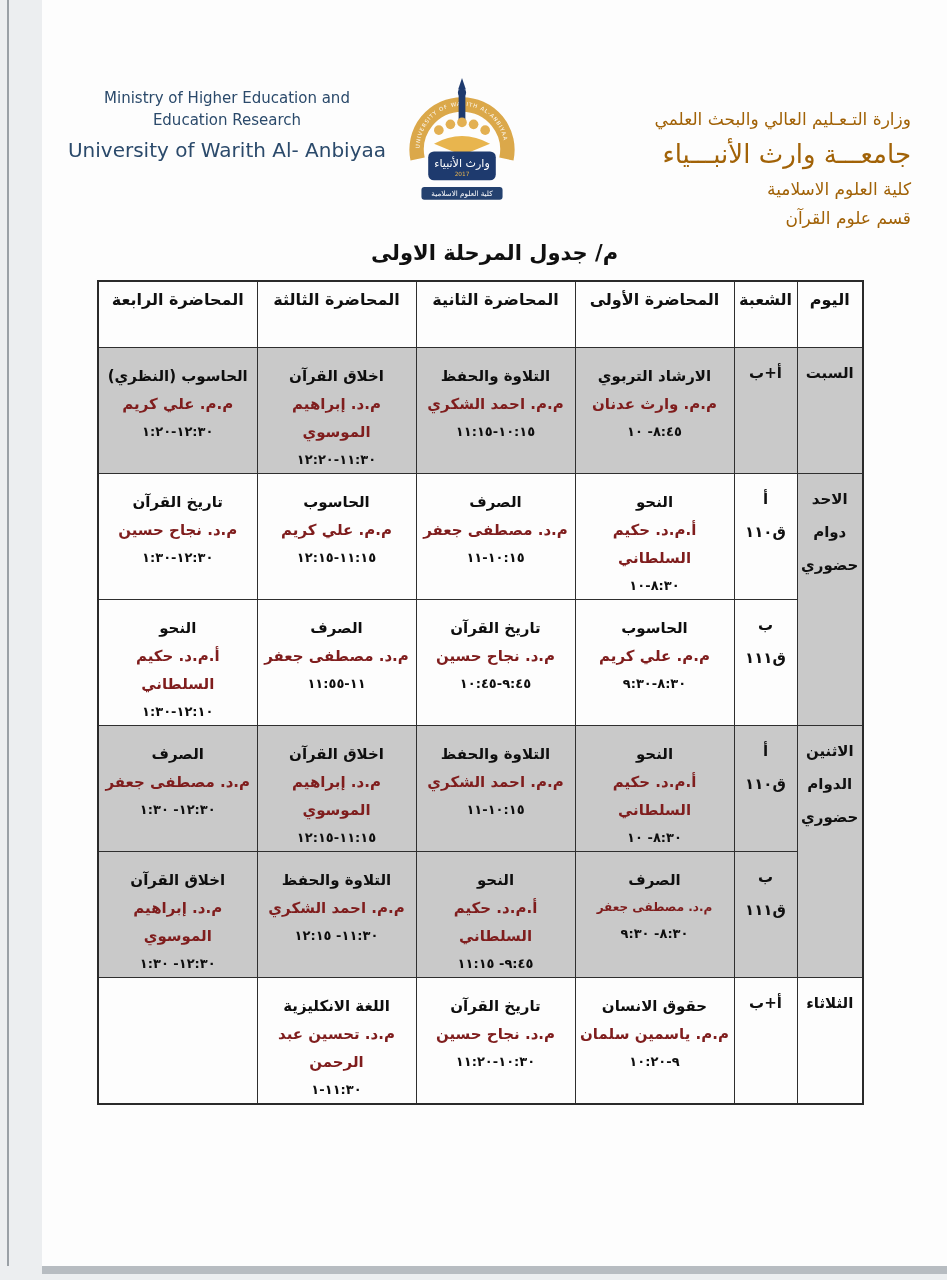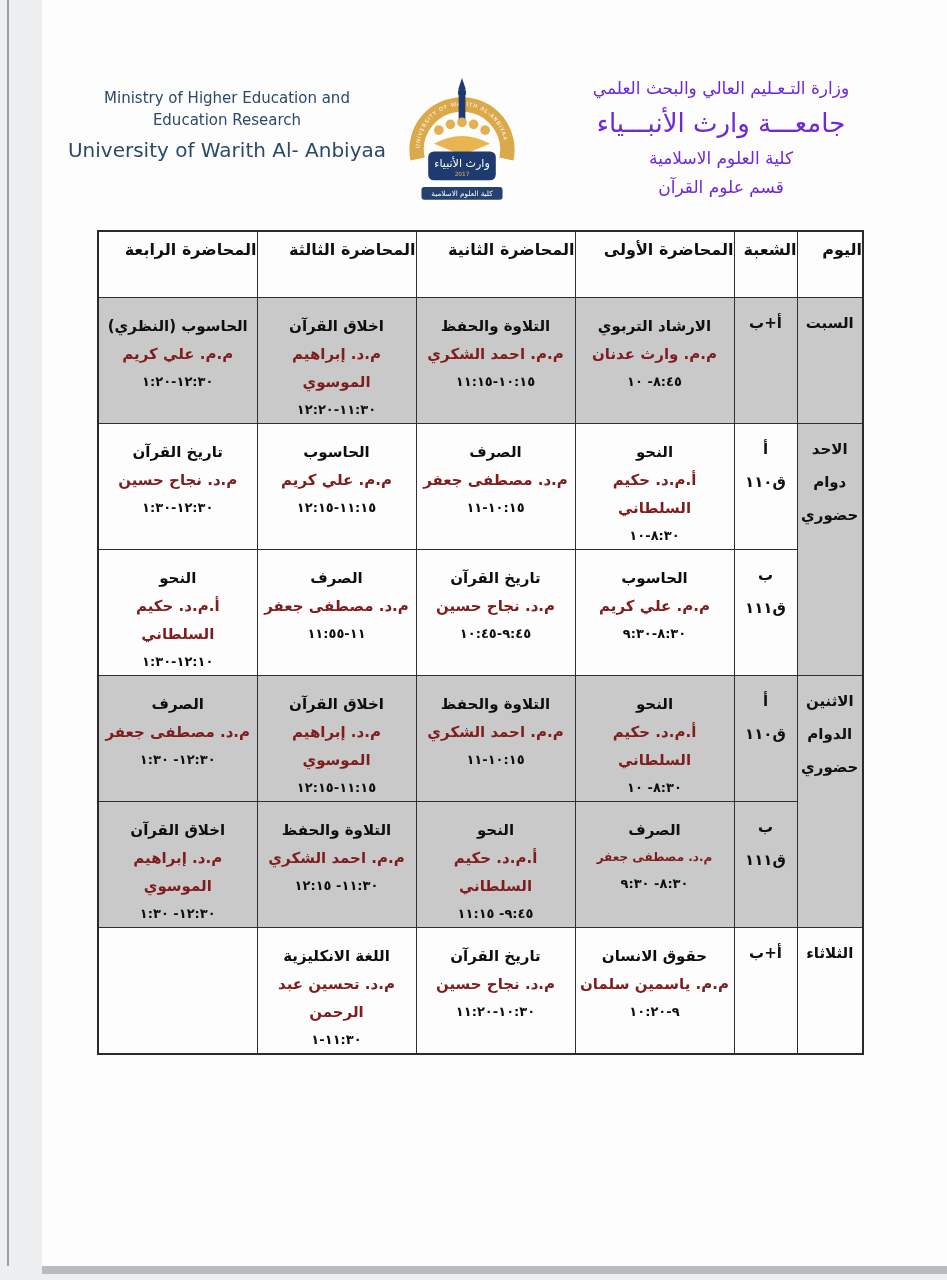--- a/index.html
+++ b/index.html
@@ -19,21 +19,21 @@
   
   .hdr{display:flex;justify-content:space-between;box-sizing:border-box;
        padding:78px 36px 0 20px;height:215px;}
   .hdr-en{width:330px;text-align:center;color:#2b4a6b;margin-top:10px;}
   .hdr-en .en-line{font-size:15px;line-height:1.45;}
   .hdr-en .en-univ{font-size:20px;margin-top:6px;}
   .hdr-en .stationery{direction:rtl;text-align:left;padding-left:60px;color:#2f5486;}
   .hdr-en .num-label{font-size:17px;margin-top:12px;}
   .hdr-en .date-label{font-size:17px;margin-top:14px;}
   .hdr-logo{width:130px;display:flex;justify-content:center;}
-  .hdr-ar{width:380px;direction:rtl;text-align:center;color:#6d28d9;}
+  .hdr-ar{width:380px;direction:rtl;color:#a16207;margin-top:31px;}
   .hdr-ar .ar-ministry{font-size:17px;}
   .hdr-ar .ar-univ{font-size:26px;margin-top:10px;}
   .hdr-ar .ar-college{font-size:17px;margin-top:10px;}
   .hdr-ar .ar-dept{font-size:17px;margin-top:9px;}
 
   
   .doc-title{margin:26px 0 0 0;text-align:center;font-size:21px;font-weight:bold;color:#101010;direction:rtl;}
   .doc-subtitle{margin:20px 182px 0 0;text-align:right;direction:rtl;font-size:18px;color:#1c1c1c;}
 
   
@@ -41,21 +41,21 @@
     direction:rtl;border-collapse:collapse;table-layout:fixed;
     width:765px;margin:15px 0 0 55px;
     border:2.5px solid #2a2a2a;
   }
   .schedule th,.schedule td{
     border:1.6px solid #2f2f2f;text-align:center;vertical-align:top;
     padding:0;overflow:hidden;
   }
   .schedule th{
     height:57px;font-size:16px;font-weight:bold;color:#101010;
-    padding-top:8px;background:#fdfdfd;text-align:right;
+    padding-top:8px;background:#fdfdfd;
   }
   .schedule tbody tr:nth-child(1){height:87px;}
   .schedule tbody tr:nth-child(2){height:83px;}
   .schedule tbody tr:nth-child(3){height:82px;}
   .schedule tbody tr:nth-child(4){height:85px;}
   .schedule tbody tr:nth-child(5){height:86px;}
   .schedule tbody tr:nth-child(6){height:88px;}
   td.day,td.section{font-size:15px;font-weight:bold;color:#101010;padding-top:9px;line-height:33px;}
   td.lecture{padding-top:14px;}
   td.lecture .subject{font-size:15px;font-weight:bold;line-height:28px;color:#0e0e0e;}
@@ -117,20 +117,21 @@
 
     <div class="hdr-ar">
       <div class="ar-ministry">وزارة التـعـليم العالي والبحث العلمي</div>
       <div class="ar-univ">جامعـــة وارث الأنبـــياء</div>
       <div class="ar-college">كلية العلوم الاسلامية</div>
       <div class="ar-dept">قسم علوم القرآن</div>
     </div>
 
   </div>
 
+  <div class="doc-title">م/ جدول المرحلة الاولى</div>
 
   <table class="schedule">
     <colgroup>
       <col style="width:66px">
         <col style="width:63px">
       <col style="width:159px">
         <col style="width:159px">
       <col style="width:159px">
         <col style="width:159px">
     </colgroup>

